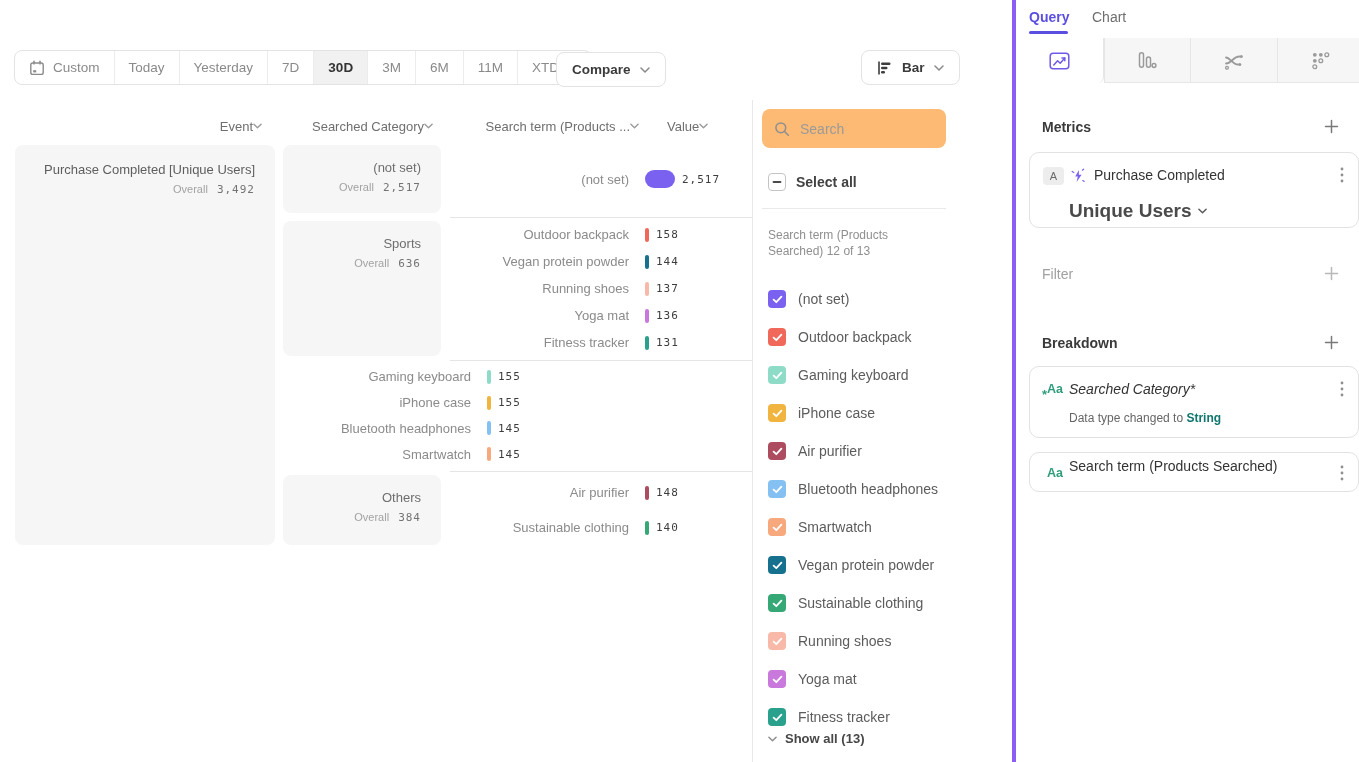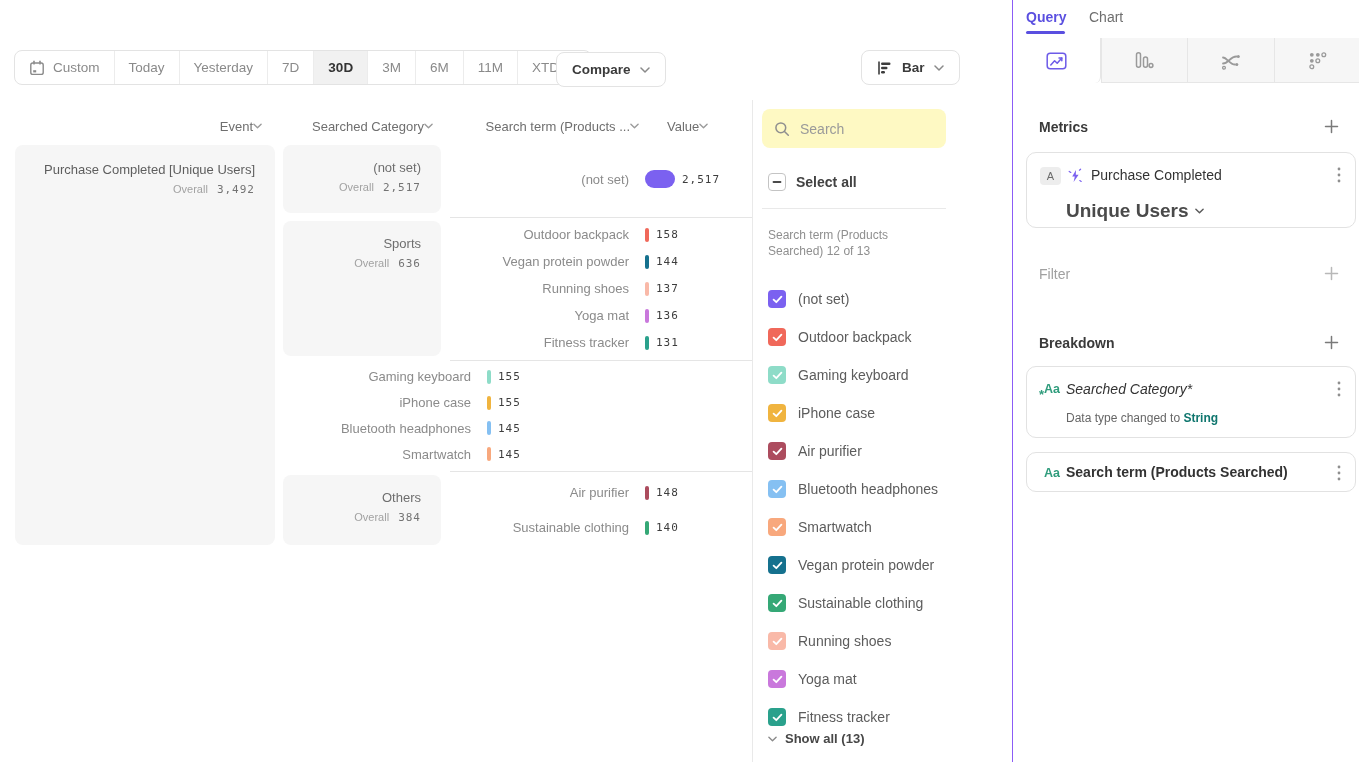--- a/index.html
+++ b/index.html
@@ -37,42 +37,42 @@
   .rows { flex:1; display:flex; flex-direction:column; justify-content:space-around; padding-left:9px; }
   .term-row { display:flex; align-items:center; height:28px; }
   .term-label { width:179px; text-align:right; font-size:13px; color:#8b8b8b; flex:none;
     white-space:nowrap; }
   .term-bar { flex:none; margin-left:16px; }
   .term-row .num { margin-left:7px; }
   .group-divider { left:450px; width:302px; height:1px; background:#e5e5e5; }
   .vsep { left:752px; top:100px; width:1px; height:662px; background:#e9e9e9; }
 
   
-  .search-box { left:762px; top:109px; width:184px; height:39px; background:#fef9c3;
+  .search-box { left:762px; top:109px; width:184px; height:39px; background:#fdba74;
     border-radius:8px; display:flex; align-items:center; padding:0 12px; gap:10px; }
   .search-box input { border:none; outline:none; background:transparent; font-size:14px;
     color:#3d3d3d; width:130px; font-family:"Liberation Sans", sans-serif; }
   .search-box input::placeholder { color:#9a9a9a; }
   .selectall { left:768px; top:173px; display:flex; align-items:center; gap:10px; cursor:pointer; }
   .selectall .label { font-size:14px; font-weight:bold; color:#424242; }
   .cb { width:18px; height:18px; border-radius:4px; display:flex; align-items:center;
     justify-content:center; flex:none; }
   .cb.indet { background:#fff; border:1.5px solid #c4c4c4; }
   .fp-divider { left:762px; top:208px; width:184px; height:1px; background:#e9e9e9; }
   .list-label { left:768px; top:227px; width:168px; font-size:12px; color:#8f8f8f; line-height:16px; }
   .filter-items { left:768px; top:280px; width:178px; }
   .f-item { height:38px; display:flex; align-items:center; gap:12px; cursor:pointer; }
   .f-item .label { font-size:14px; color:#5c5c5c; white-space:nowrap; }
   .cb.dots { background-image:radial-gradient(rgba(255,255,255,0.55) 1px, transparent 1.2px);
     background-size:4px 4px; }
   .show-all { left:768px; top:731px; display:flex; align-items:center; gap:8px; cursor:pointer;
     font-size:13px; font-weight:bold; color:#474747; }
 
   
-  .qpanel { left:1012px; top:0; width:347px; height:762px; border-left:1px solid #8b5cf6; background:#fff; }
+  .qpanel { left:1012px; top:0; width:347px; height:762px; border-left:4px solid #8b5cf6; background:#fff; }
   .qpanel .tab { top:9px; font-size:14px; cursor:pointer; }
   .tab-underline { left:13px; top:31px; width:39px; height:3px; border-radius:2px; }
   .view-tabs { left:1px; top:38px; width:346px; height:45px; display:flex; }
   .vtab { flex:1; display:flex; align-items:center; justify-content:center; cursor:pointer;
     background:#f6f6f6; border-bottom:1px solid #e6e6e6; border-left:1px solid #e6e6e6; }
   .vtab.active { background:#fff; border-bottom:none; border-left:none; border-right:1px solid #e6e6e6; border-bottom-right-radius:6px; }
   .sec-title { left:26px; font-size:14px; font-weight:bold; color:#3a3a3a; }
   .sec-title.muted { color:#a0a0a0; font-weight:normal; }
   .plus-btn { right:20px; cursor:pointer; }
   .card { left:13px; width:330px; background:#fff; border:1px solid #e2e2e2; border-radius:10px; }
@@ -512,21 +512,21 @@
           <circle cx="2" cy="14" r="1.4" fill="#8f8f8f"></circle>
         </svg>
     </div>
     <div class="abs note" style="top:44px;">
       <span>Data type changed to </span><b>String</b>
     </div>
   </div>
 
   <div class="abs card" style="top:452px; height:40px;">
     <div class="abs aa" style="left:17px; top:14px;">Aa</div>
-    <div class="abs card-title" style="left:39px; top:11px;font-weight:bold;">Search term (Products Searched)</div>
+    <div class="abs card-title" style="left:39px; top:5px;">Search term (Products Searched)</div>
     <div class="abs kebab" style="top:12px;">
       <svg width="4" height="16" viewBox="0 0 4 16">
           <circle cx="2" cy="2" r="1.4" fill="#8f8f8f"></circle>
           <circle cx="2" cy="8" r="1.4" fill="#8f8f8f"></circle>
           <circle cx="2" cy="14" r="1.4" fill="#8f8f8f"></circle>
         </svg>
     </div>
   </div>
 </div>
 

